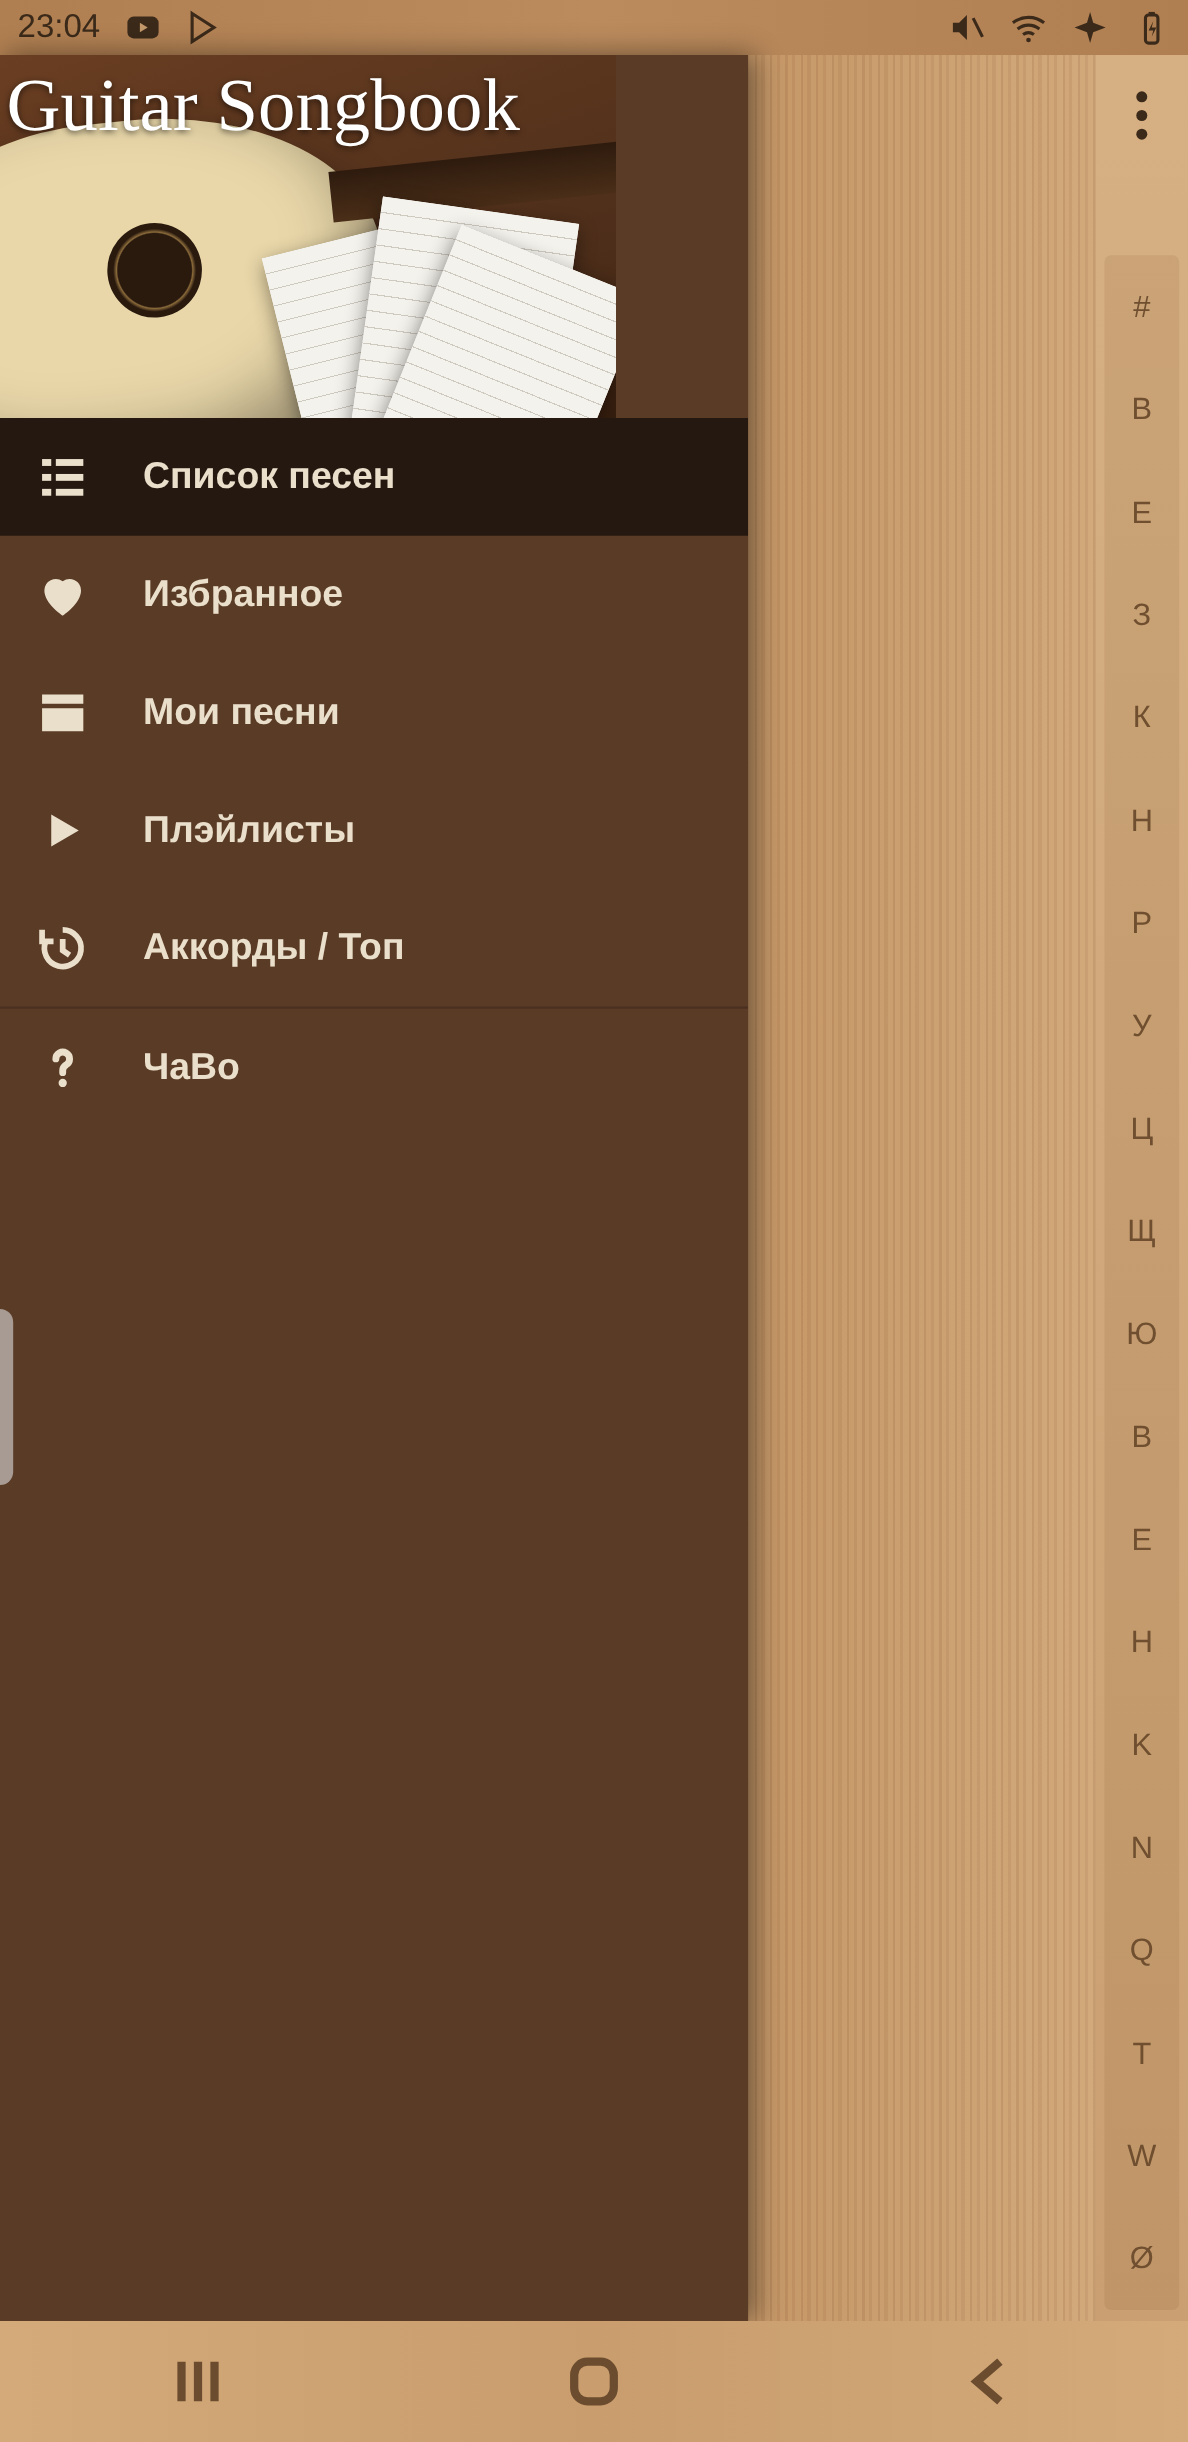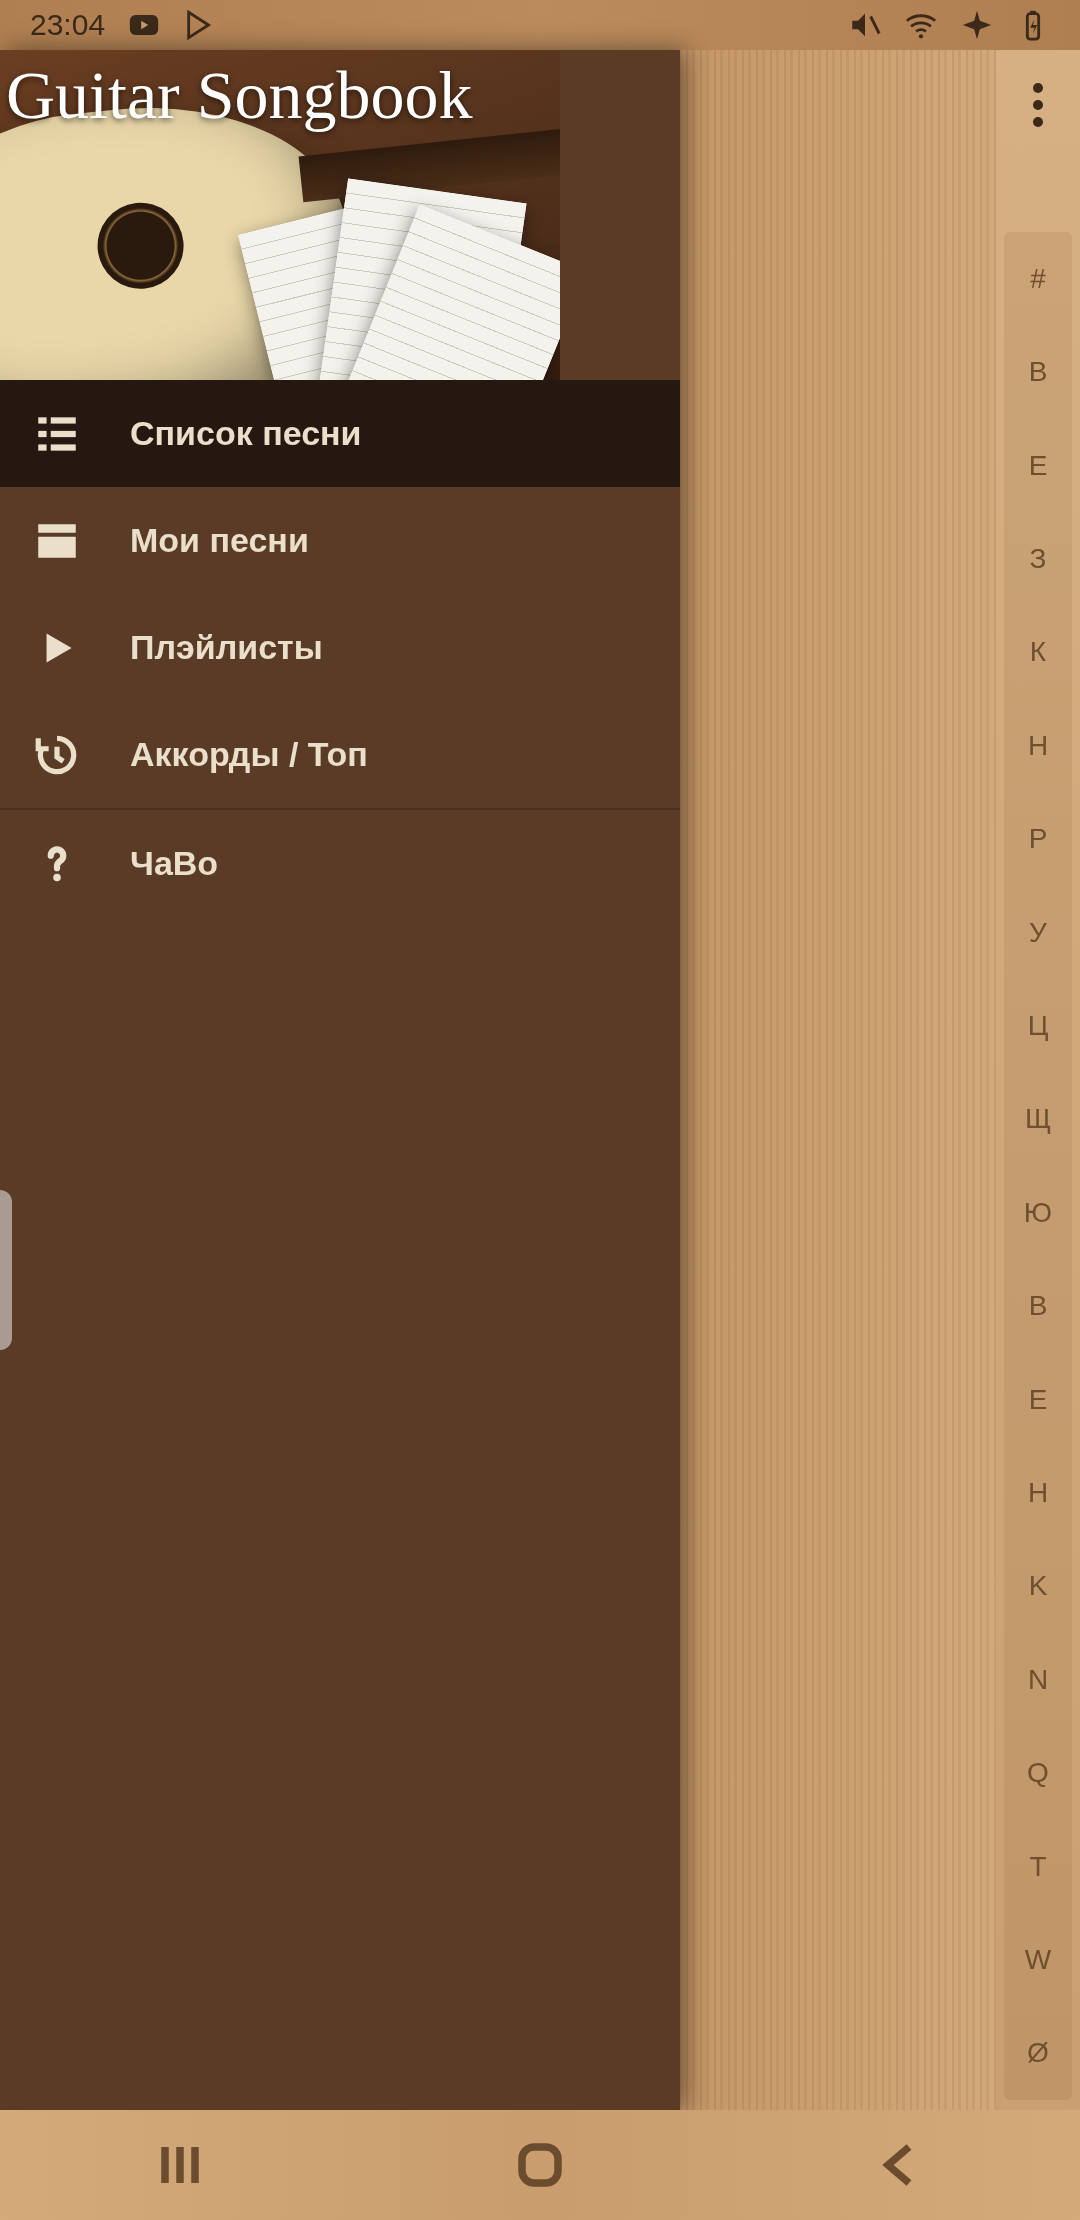--- a/index.html
+++ b/index.html
@@ -12,21 +12,21 @@
         rgba(120,70,30,0.15) 0 2px,
         rgba(200,150,90,0.10) 2px 6px,
         rgba(130,80,35,0.12) 6px 9px,
         rgba(200,160,100,0.08) 9px 14px),
       linear-gradient(90deg,#c79b6a,#d2aa7c 30%,#c49566 60%,#d6b083);
   }
 
   
   .statusbar {
     position: absolute; top: 0; left: 0; right: 0; height: 50px;
-    display: flex; align-items: center; padding: 0 30px;
+    display: flex; align-items: center; padding: 0 16px;
     color: #3b2a1a; background: linear-gradient(90deg,#b07f51,#bb8b5d,#b07f51);
     font-size: 30px; font-weight: 500;
   }
   .sb-left { display: flex; align-items: center; gap: 22px; }
   .sb-spacer { flex: 1; }
   .sb-right { display: flex; align-items: center; gap: 22px; }
   .sb-ico { width: 34px; height: 34px; display: inline-flex; }
 
   
   .right-col {
@@ -231,21 +231,29 @@
           <span class="ico">
             <svg viewBox="0 0 24 24">
               <rect x="3" y="4" width="4" height="3"></rect>
               <rect x="9" y="4" width="12" height="3"></rect>
               <rect x="3" y="10.5" width="4" height="3"></rect>
               <rect x="9" y="10.5" width="12" height="3"></rect>
               <rect x="3" y="17" width="4" height="3"></rect>
               <rect x="9" y="17" width="12" height="3"></rect>
             </svg>
           </span>
-          <span>Список песни</span>
+          <span>Список песен</span>
+        </div>
+        <div class="item">
+          <span class="ico">
+            <svg viewBox="0 0 24 24">
+              <path d="M12 21s-8-5.3-8-11a5 5 0 0 1 8-4 5 5 0 0 1 8 4c0 5.7-8 11-8 11z"></path>
+            </svg>
+          </span>
+          <span>Избранное</span>
         </div>
         <div class="item">
           <span class="ico">
             <svg viewBox="0 0 24 24">
               <path d="M3 4h18v4H3zM3 10h18v10H3z"></path>
             </svg>
           </span>
           <span>Мои песни</span>
         </div>
         <div class="item">

